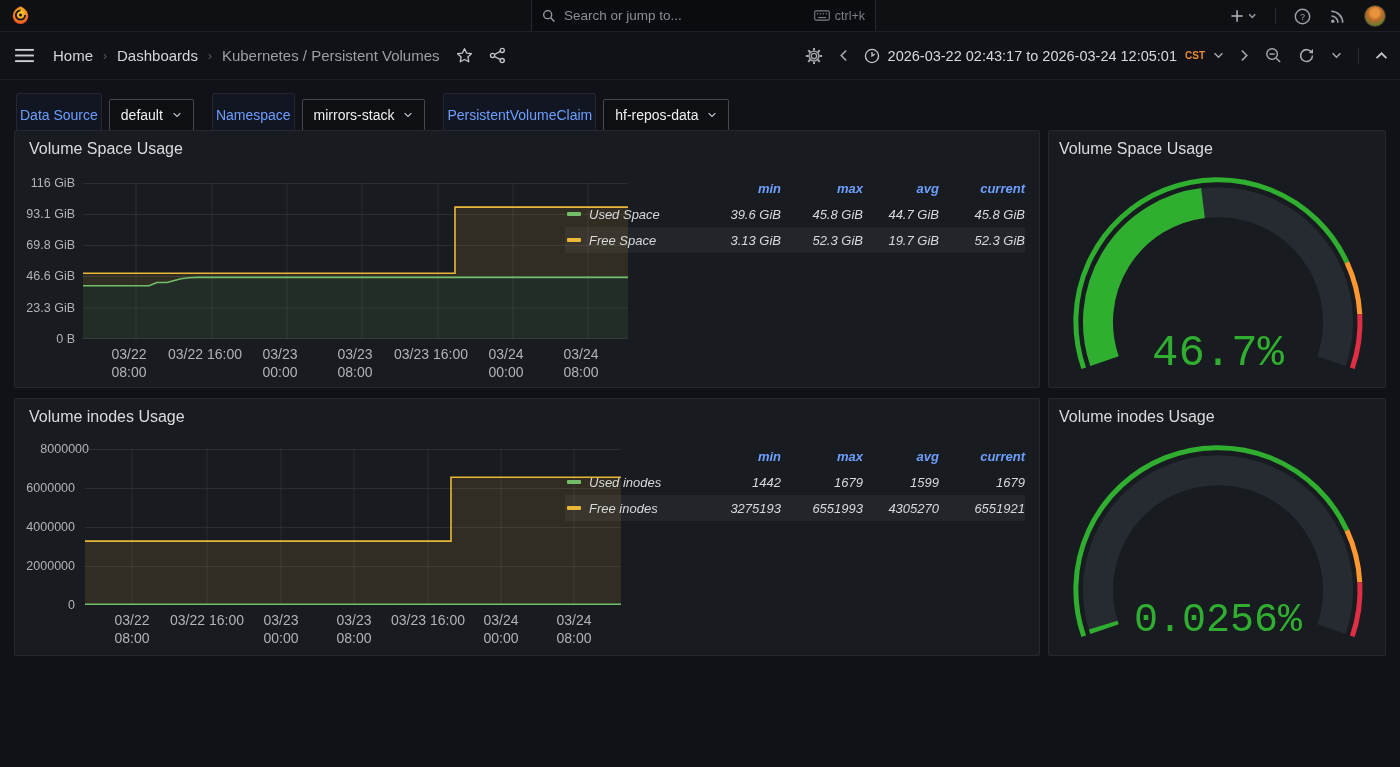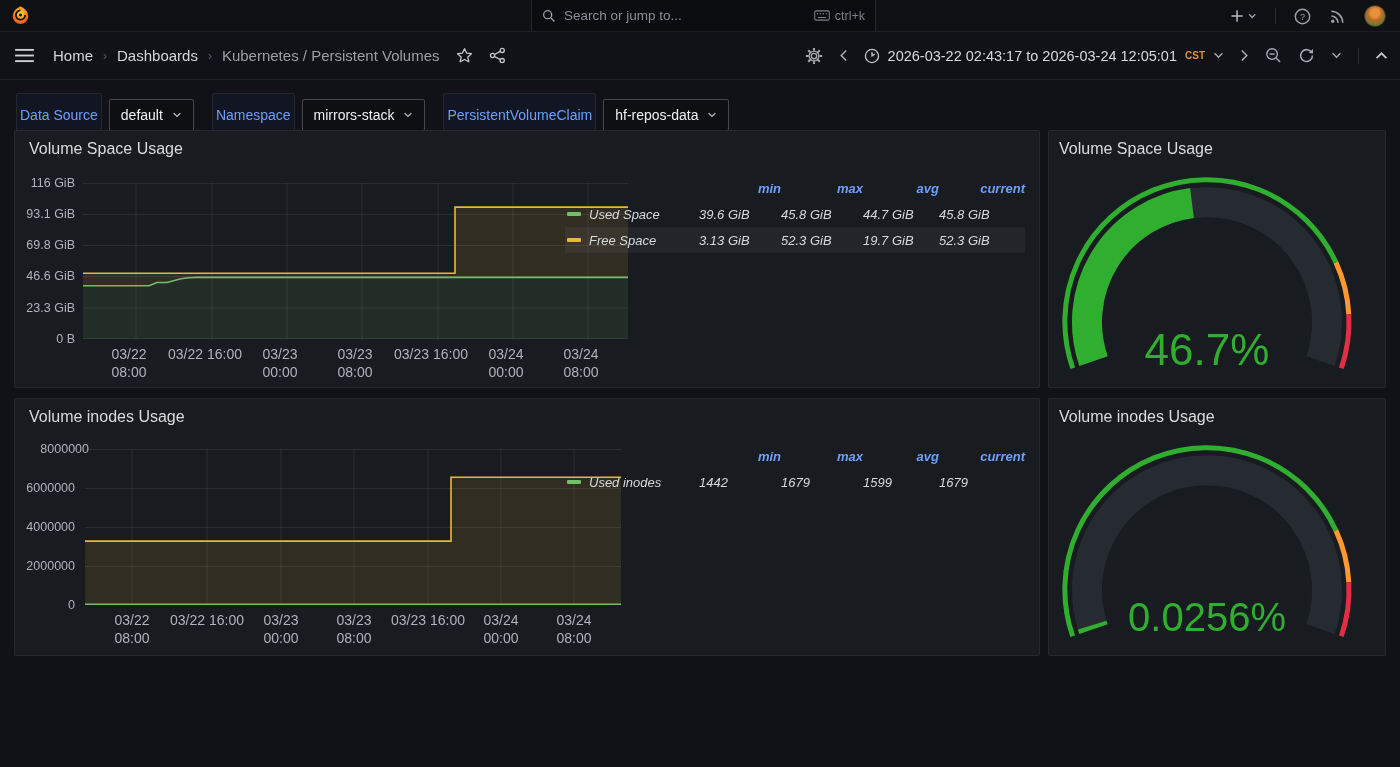--- a/index.html
+++ b/index.html
@@ -41,27 +41,27 @@
   .ytick { position:absolute; width:58px; text-align:right; font-size:12.5px; color:#b0b3ba; }
   .xtick { position:absolute; width:84px; text-align:center; font-size:14px; color:#b0b3ba; line-height:18px; }
   .xtick span { display:block; }
   .plot { position:absolute; cursor:crosshair; }
 
   
   .legend { position:absolute; right:14px; font-size:13px; color:#d8d9da; }
   .lrow { display:grid; grid-template-columns:24px 110px 82px 82px 76px 86px; align-items:center; height:26px;font-style:italic; }
   .lrow.hl { background:rgba(204,204,220,0.06); }
   .lhead { color:#6e9fff; font-weight:600; text-align:right; }
-  .lnum { }
+  .lnum { text-align:right; }
   .lname { cursor:pointer; }
   .dash { width:14px; height:4px; border-radius:1px; margin-left:2px; }
   .dash.green { background:#73bf69; }
   .dash.yellow { background:#eab839; }
 
-  .gaugewrap { position:absolute; left:8px; top:46px; }
+  .gaugewrap { position:absolute; left:19px; top:46px;font-family:Liberation Mono, monospace; }
   .gvalue { font-weight:500; }
 </style>
 </head>
 <body>
 
 <div class="topbar">
   <div class="logo">
     <svg width="21" height="21" viewBox="0 0 24 24">
       <defs>
         <radialGradient id="glogo" cx="50%" cy="40%" r="65%">
@@ -417,20 +417,28 @@
       <span class="lhead">current</span>
     </div>
     <div class="lrow">
       <span class="dash green"></span>
       <span class="lname">Used inodes</span>
       <span class="lnum">1442</span>
       <span class="lnum">1679</span>
       <span class="lnum">1599</span>
       <span class="lnum">1679</span>
     </div>
+    <div class="lrow hl">
+      <span class="dash yellow"></span>
+      <span class="lname">Free inodes</span>
+      <span class="lnum">3275193</span>
+      <span class="lnum">6551993</span>
+      <span class="lnum">4305270</span>
+      <span class="lnum">6551921</span>
+    </div>
   </div>
 </div>
 
 <div class="panel" style="left:1048px; top:398px; width:338px; height:258px;">
   <div class="ptitle" style="left:10px;">Volume inodes Usage</div>
   <div class="gaugewrap">
     <svg width="300" height="205" viewBox="0 0 300 205">
       <path d="M36.5,184.1 A120,120 0 1 1 263.5,184.1" fill="none" stroke="#262b31" stroke-width="30"></path>
       <path d="M36.5,184.1 A120,120 0 0 1 35.2,180.1" fill="none" stroke="#2FAE2F" stroke-width="30"></path>
       <path d="M15.7,191.2 A142,142 0 0 1 278.9,85.4" fill="none" stroke="#2FAE2F" stroke-width="5"></path>

